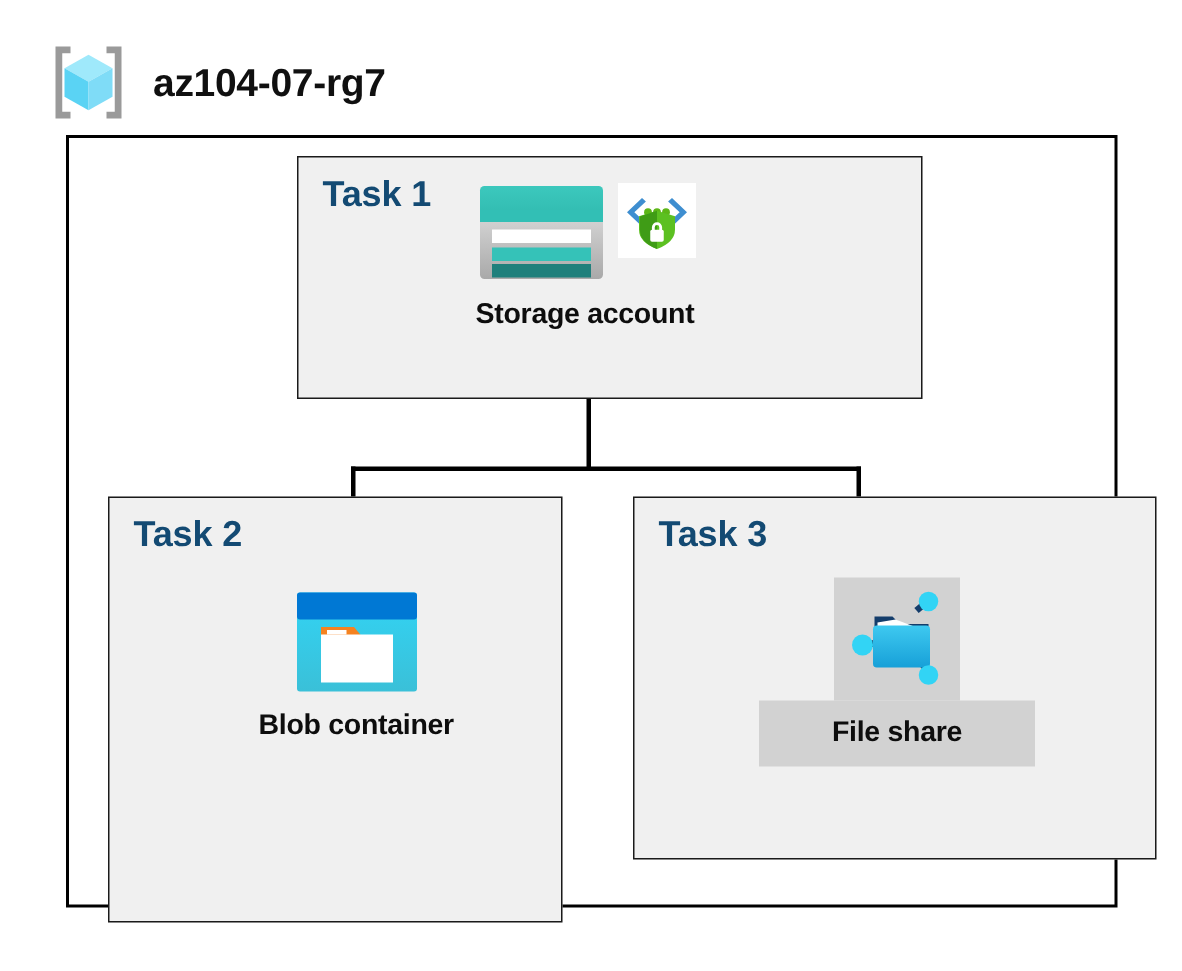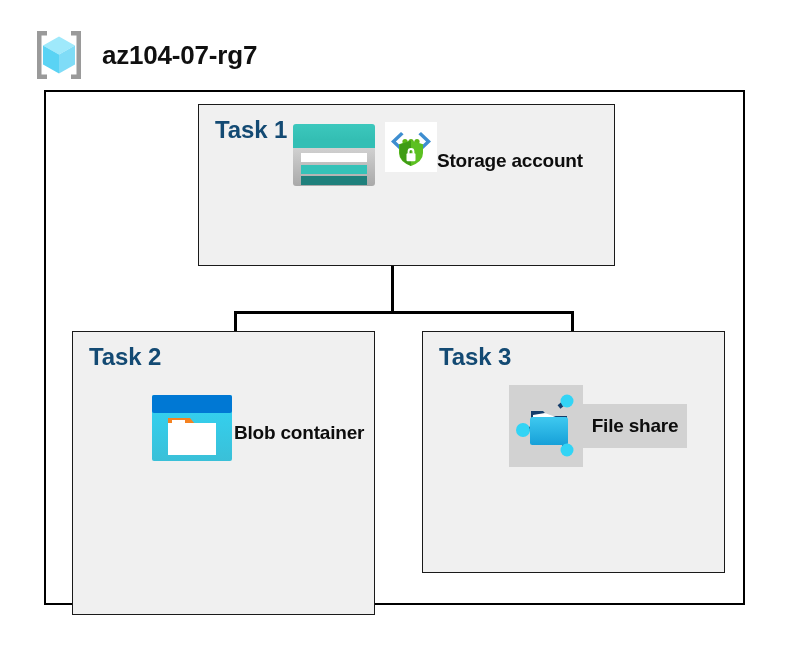--- a/index.html
+++ b/index.html
@@ -56,36 +56,37 @@
 
   
   .task-box {
     position: absolute;
     background: #f0f0f0;
     border: 1.6px solid #1a1a1a;
     box-sizing: border-box;
   }
   .task-box.t1 { left: 198px; top: 104px;  width: 417px; height: 162px; }
   .task-box.t2 { left: 72px;  top: 331px;  width: 303px; height: 284px; }
-  .task-box.t3 { left: 422px; top: 331px;  width: 303px; height: 242px; padding-left: 40px; }
+  .task-box.t3 { left: 422px; top: 331px;  width: 349px; height: 242px; padding-left: 40px; }
 
   .task-label {
     position: absolute;
     left: 16px;
     top: 11px;
     font-size: 24px;
     font-weight: bold;
     color: #134a73;
     letter-spacing: -0.1px;
   }
 
   
   .node {
     position: absolute;
     display: flex;
+    flex-direction: column;
     align-items: center;
   }
   .node-caption {
     font-size: 19px;
     font-weight: bold;
     color: #0d0d0d;
     white-space: nowrap;
     letter-spacing: -0.2px;
   }
 

